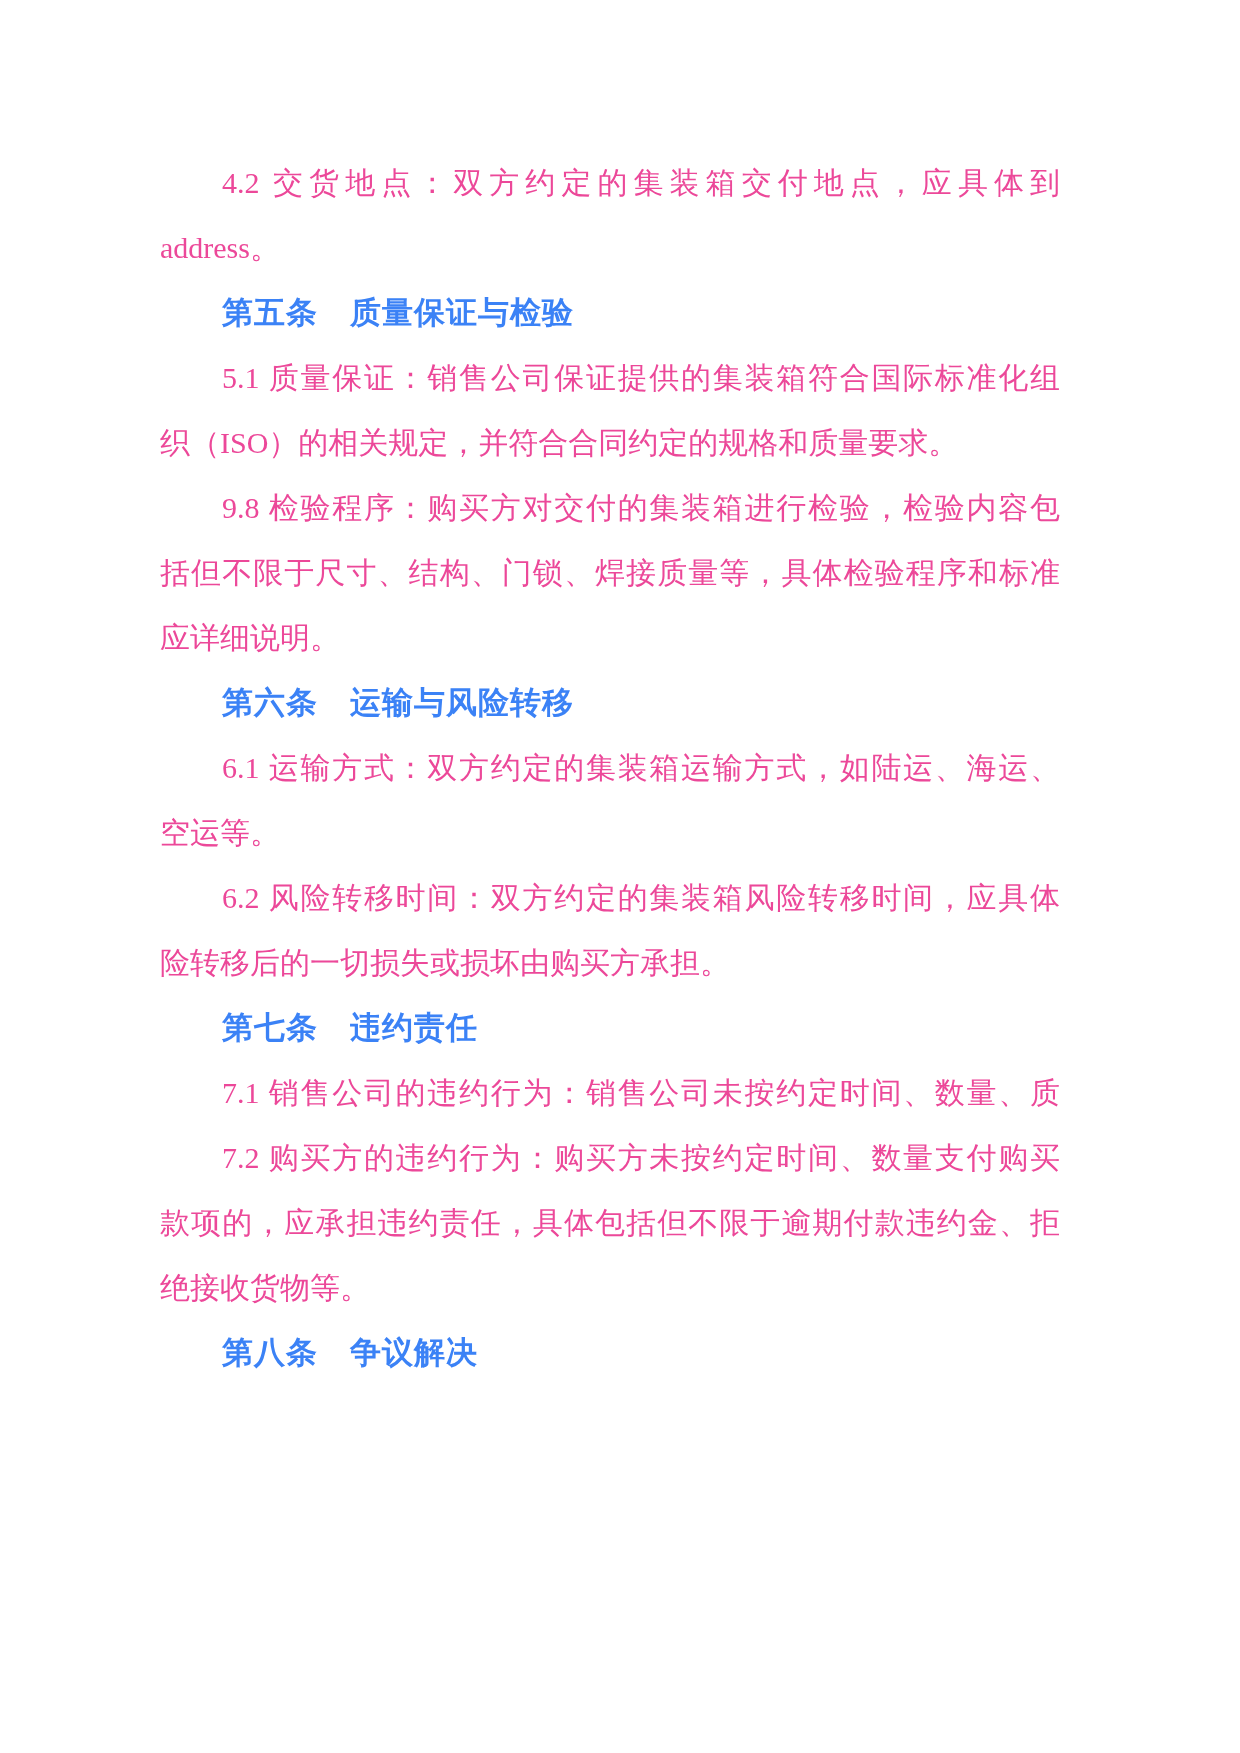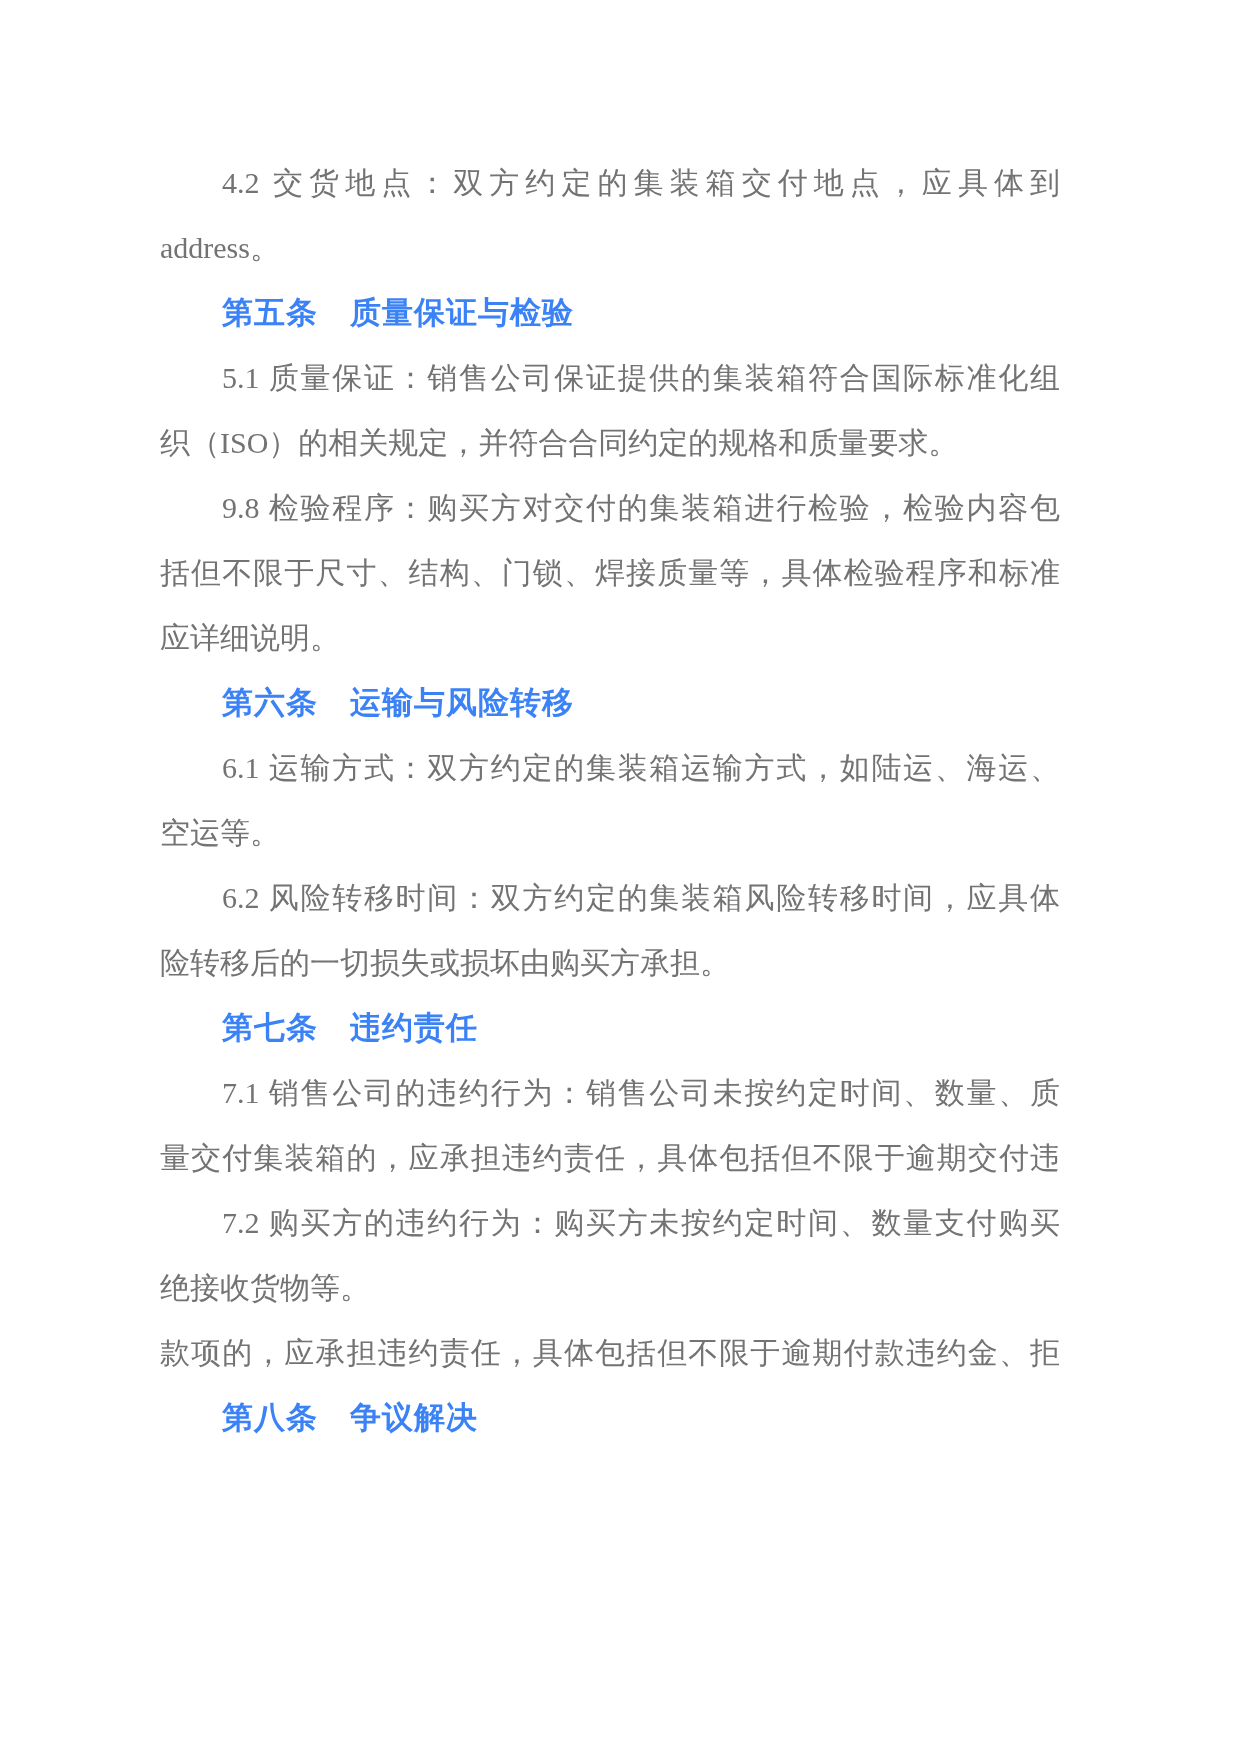--- a/index.html
+++ b/index.html
@@ -18,21 +18,21 @@
   .text-block {
     position: absolute;
     left: 160px;
     top: 150px;
     width: 900px;
   }
   .line {
     height: 65px;
     line-height: 65px;
     font-size: 30px;
-    color: #737373;
+    color: #ec4899;
     text-align: left;
     font-kerning: none;
   }
   .line.indent {
     padding-left: 62px;
   }
   .line.justify {
     text-align: justify;
     text-align-last: justify;
     text-justify: inter-ideograph;
@@ -58,19 +58,18 @@
       <div class="line indent justify">9.8 检验程序：购买方对交付的集装箱进行检验，检验内容包</div>
       <div class="line justify">括但不限于尺寸、结构、门锁、焊接质量等，具体检验程序和标准</div>
       <div class="line">应详细说明。</div>
       <div class="line heading indent">第六条　运输与风险转移</div>
       <div class="line indent justify">6.1 运输方式：双方约定的集装箱运输方式，如陆运、海运、</div>
       <div class="line">空运等。</div>
       <div class="line indent justify">6.2 风险转移时间：双方约定的集装箱风险转移时间，应具体</div>
       <div class="line">险转移后的一切损失或损坏由购买方承担。</div>
       <div class="line heading indent">第七条　违约责任</div>
       <div class="line indent justify">7.1 销售公司的违约行为：销售公司未按约定时间、数量、质</div>
-      <div class="line justify">量交付集装箱的，应承担违约责任，具体包括但不限于逾期交付违</div>
       <div class="line indent justify">7.2 购买方的违约行为：购买方未按约定时间、数量支付购买</div>
+      <div class="line justify">款项的，应承担违约责任，具体包括但不限于逾期付款违约金、拒</div>
       <div class="line">绝接收货物等。</div>
-      <div class="line justify">款项的，应承担违约责任，具体包括但不限于逾期付款违约金、拒</div>
       <div class="line heading indent">第八条　争议解决</div>
     </div>
 </div>
 
 </body></html>

